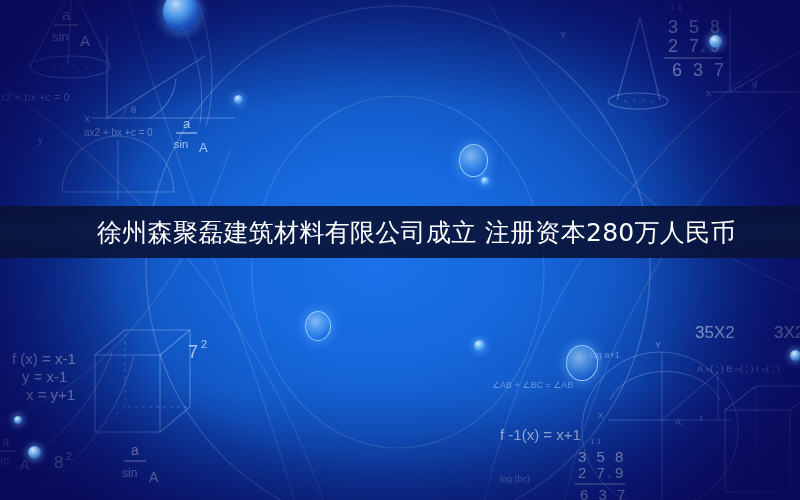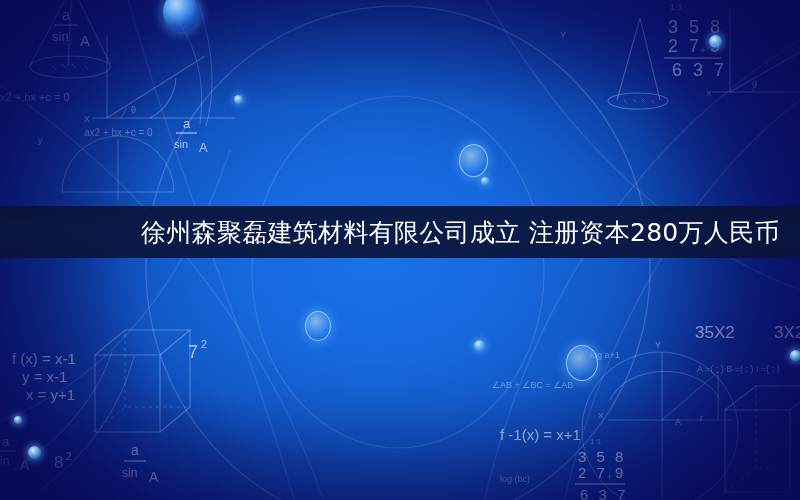--- a/index.html
+++ b/index.html
@@ -90,21 +90,20 @@
     left: 0;
     right: 0;
     top: 206px;
     height: 52px;
     background: linear-gradient(180deg,
       rgba(8,17,52,0.90) 0%,
       rgba(10,22,62,0.93) 45%,
       rgba(9,18,55,0.90) 100%);
     display: flex;
     align-items: center;
-    padding-left: 44px;
   }
   .caption-text {
     margin-left: 97px;
     color: #ffffff;
     font-size: 25px;
     line-height: 1;
     letter-spacing: 0.3px;
     white-space: nowrap;
     font-family: "DejaVu Sans", "Liberation Sans", sans-serif;
   }

